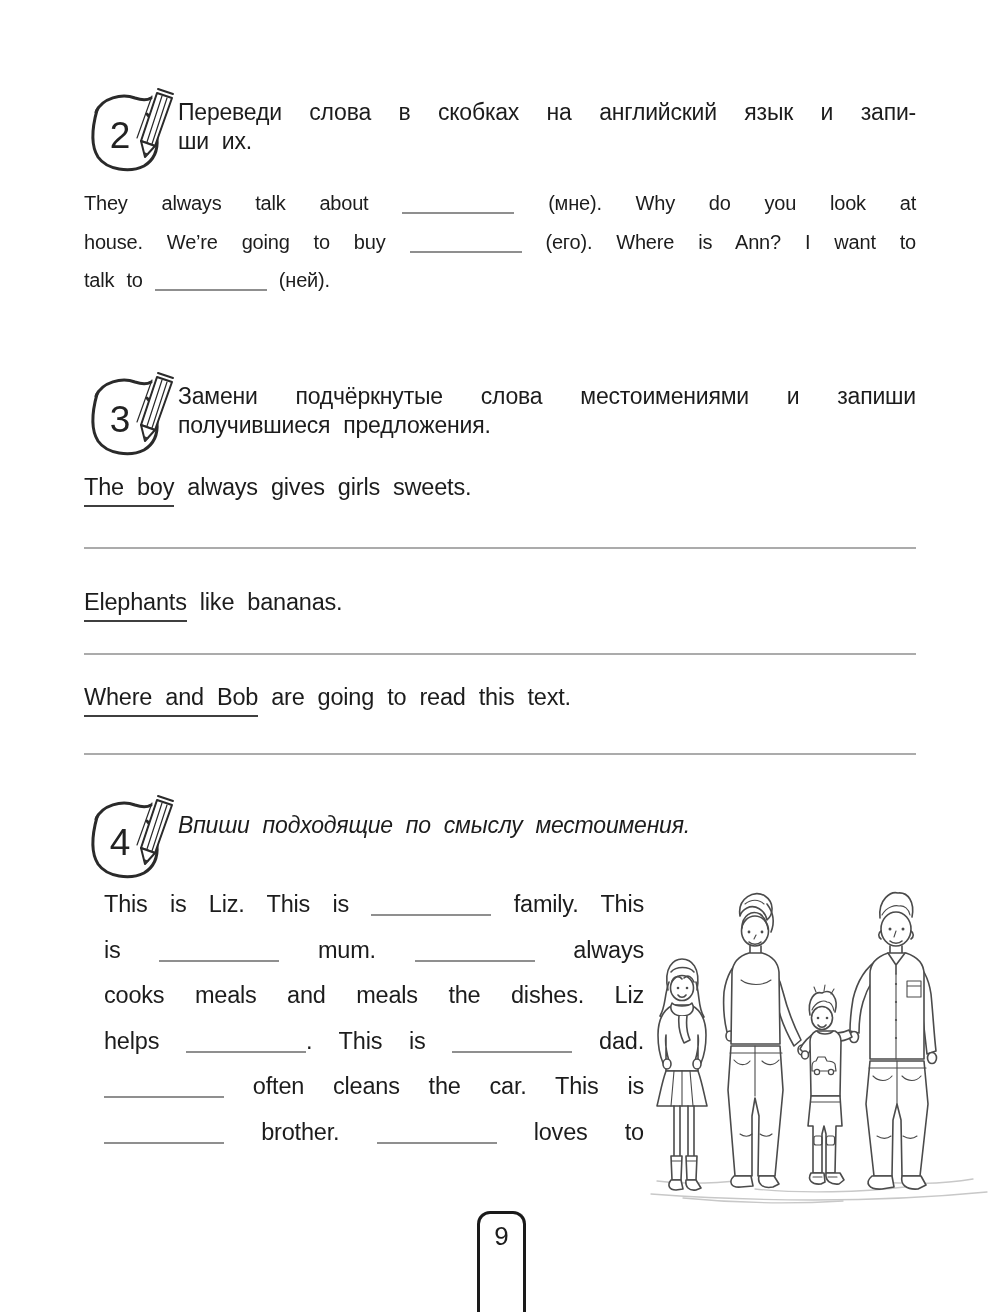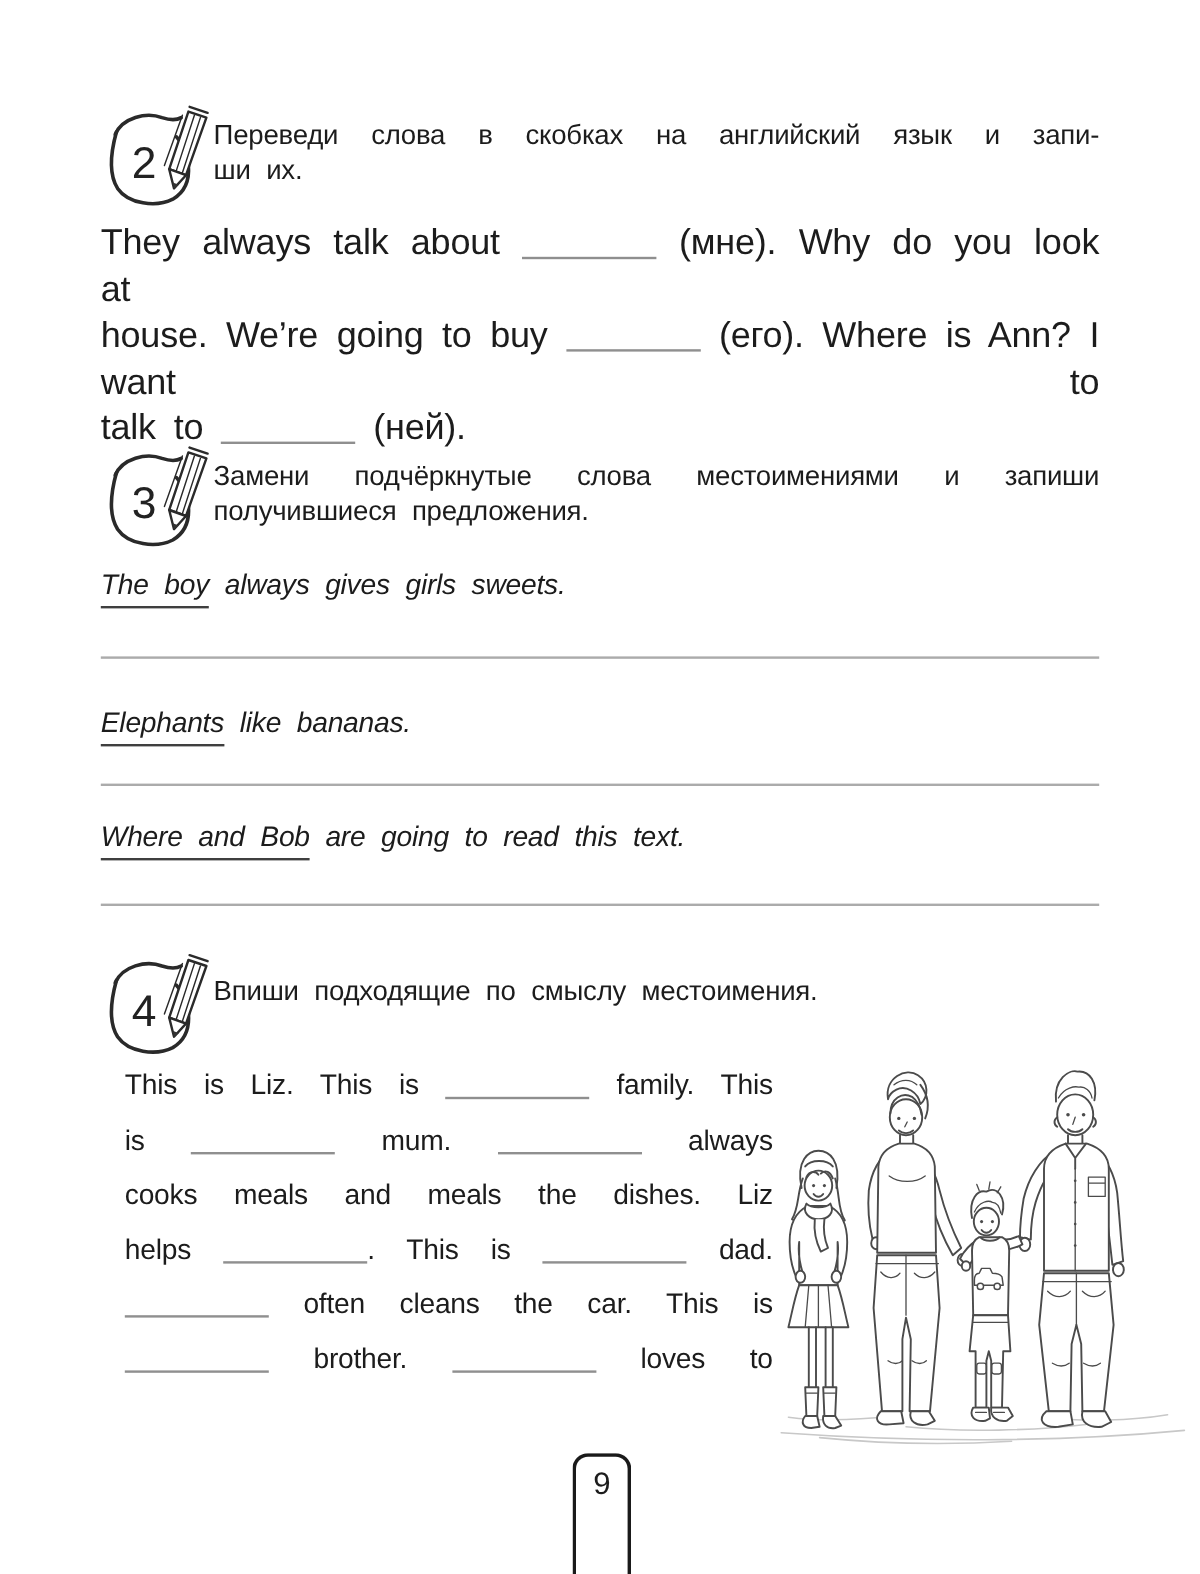--- a/index.html
+++ b/index.html
@@ -4,21 +4,21 @@
 <style>
   html,body{margin:0;padding:0;background:#fff;}
   .page{position:relative;width:1000px;height:1312px;background:#ffffff;overflow:hidden;
         font-family:"Liberation Sans","DejaVu Sans",sans-serif;color:#1c1c1c;
         word-spacing:0.42em;letter-spacing:-0.2px;}
   .abs{position:absolute;}
   .ex-head{display:flex;align-items:flex-start;width:832px;}
   .badge{width:94px;height:94px;flex:0 0 94px;}
   .badge text{font-family:"Liberation Sans","DejaVu Sans",sans-serif;}
   .instr{flex:1;font-size:23px;line-height:29px;padding-top:12px;}
-  .bodytext{font-size:30px;line-height:38.6px;}
+  .bodytext{font-size:20px;line-height:38.6px;}
   .bodytext4{font-size:23.5px;line-height:45.5px;}
   .tline{white-space:normal;}
   .tline.just{text-align:justify;text-align-last:justify;}
   .blank{display:inline-block;height:14px;border-bottom:2px solid #8f8f8f;vertical-align:-4px;}
   .ul{border-bottom:2.5px solid #3f3f3f;padding-bottom:5px;}
   .sent{font-size:23.5px;line-height:34px;}
   .answer-line{border-top:2px solid #ababab;height:0;}
   .al1{margin-top:43px;}
   .al2{margin-top:34px;}
   .al3{margin-top:39px;}
@@ -79,21 +79,21 @@
         </g>
         <text x="36" y="62" font-size="37" fill="#222" stroke="none" text-anchor="middle">3</text>
       </svg>
       <div class="instr">
           <div class="tline just">Замени подчёркнутые слова местоимениями и запиши</div>
           <div class="tline">получившиеся предложения.</div>
         </div>
     </div>
   </div>
 
-  <div class="abs" style="left:84px;top:470px;width:832px;font-style:italic;">
+  <div class="abs" style="left:84px;top:470px;width:832px;">
     <div class="sent">
         <div class="tline"><span class="ul">The boy</span> always gives girls sweets.</div>
       </div>
     <div class="answer-line al1"></div>
     <div class="sent mt20">
         <div class="tline"><span class="ul">Elephants</span> like bananas.</div>
       </div>
     <div class="answer-line al2"></div>
     <div class="sent mt25">
         <div class="tline"><span class="ul">Where and Bob</span> are going to read this text.</div>
@@ -110,21 +110,21 @@
           <path d="M73,7 L88,12 L71,60 L57,55 Z" fill="#ffffff"></path>
           <path d="M74,3 L89,8"></path>
           <path d="M68,10 L53,52" stroke-width="1.2"></path>
           <path d="M78,10 L63,56" stroke-width="1.2"></path>
           <path d="M83,12 L68,58" stroke-width="1.2"></path>
           <path d="M57,55 L71,60 L61,71 Z" fill="#ffffff"></path>
           <path d="M60,66 L61,71 L65,68 Z" fill="#333333" stroke="none"></path>
         </g>
         <text x="36" y="62" font-size="37" fill="#222" stroke="none" text-anchor="middle">4</text>
       </svg>
-      <div class="instr" style="padding-top:18px;">
+      <div class="instr" style="padding-top:18px;font-style:italic;">
           <div class="tline">Впиши подходящие по смыслу местоимения.</div>
         </div>
     </div>
   </div>
 
   <div class="abs bodytext4" style="left:84px;top:882px;width:540px;margin-left:20px;">
       <div class="tline just">This is Liz. This is <span class="blank" style="width: 120px;"></span> family. This</div>
       <div class="tline just">is <span class="blank" style="width: 120px;"></span> mum. <span class="blank" style="width: 120px;"></span> always</div>
       <div class="tline just">cooks meals and meals the dishes. Liz</div>
       <div class="tline just">helps <span class="blank" style="width: 120px;"></span>. This is <span class="blank" style="width: 120px;"></span> dad.</div>

